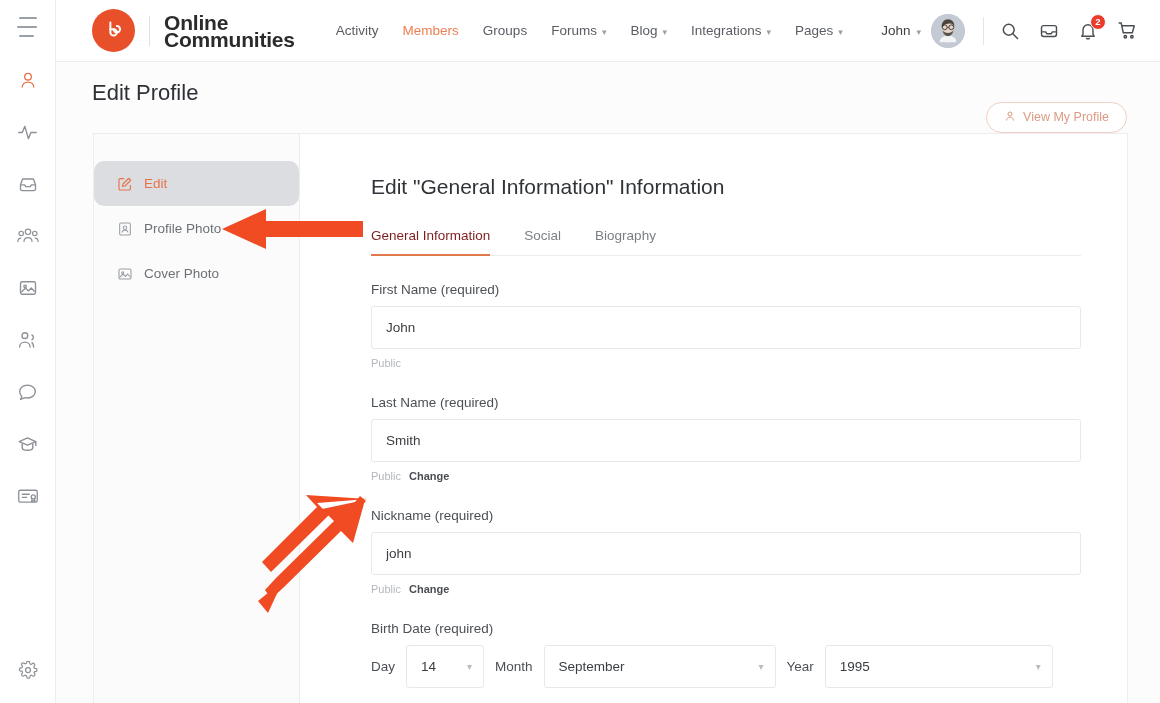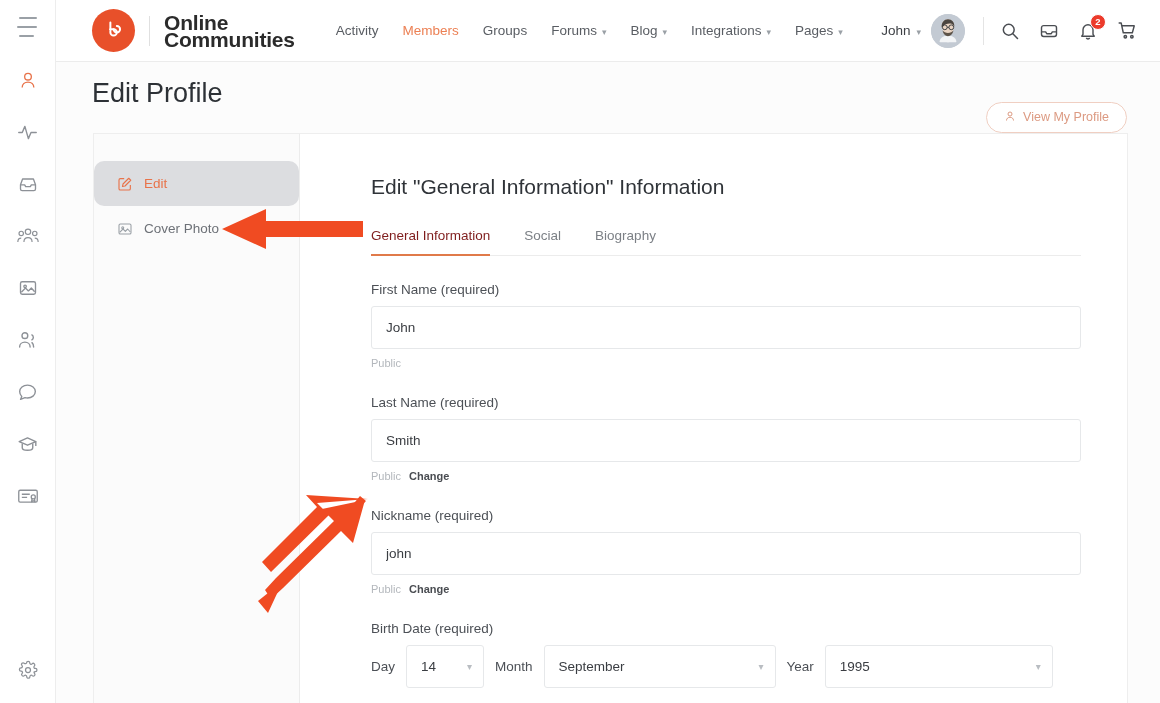--- a/index.html
+++ b/index.html
@@ -73,21 +73,21 @@
     border-radius:8px; background:#ec3b2b; color:#fff; font-size:9.5px;
     font-weight:bold; display:flex; align-items:center; justify-content:center;
     padding:0 3px; border:1.5px solid #fff;
   }
 
   
   .titlebar {
     position:absolute; left:56px; top:62px; width:1104px; height:62px;
     display:flex; align-items:center;
   }
-  .page-title { margin-left:36px; font-size:27px; color:#2d3136; font-weight:normal; }
+  .page-title { margin-left:36px; font-size:22px; color:#2d3136; font-weight:normal; }
   .view-profile {
     margin-left:auto; margin-right:33px;
     border:1px solid #f0cfc2; border-radius:19px; height:31px;
     padding:0 17px; display:flex; align-items:center; gap:7px;
     color:#dc9a82; font-size:12.5px; background:#fff; cursor:pointer;margin-top:48px;
   }
 
   
   .card {
     position:absolute; left:93px; top:133px; width:1035px; height:570px;
@@ -330,20 +330,30 @@
 
     <div class="side-nav">
       <div class="side-item active">
         <span class="s-ico">
           <svg width="16" height="16" viewBox="0 0 24 24" fill="none" stroke="currentColor" stroke-width="1.7" stroke-linejoin="round">
             <path d="M20 13.5V19a2 2 0 0 1-2 2H5a2 2 0 0 1-2-2V6a2 2 0 0 1 2-2h5.8"></path>
             <path d="M17.6 3.4l3 3L12 15l-3.8.8L9 12z"></path>
           </svg>
         </span>
         <span>Edit</span>
+      </div>
+      <div class="side-item">
+        <span class="s-ico">
+          <svg width="16" height="16" viewBox="0 0 24 24" fill="none" stroke="currentColor" stroke-width="1.6" stroke-linejoin="round">
+            <rect x="4" y="3" width="16" height="18" rx="2"></rect>
+            <circle cx="12" cy="10" r="2.6"></circle>
+            <path d="M7.6 17.4c0-2.2 2-3.6 4.4-3.6s4.4 1.4 4.4 3.6"></path>
+          </svg>
+        </span>
+        <span>Profile Photo</span>
       </div>
       <div class="side-item">
         <span class="s-ico">
           <svg width="16" height="16" viewBox="0 0 24 24" fill="none" stroke="currentColor" stroke-width="1.6" stroke-linejoin="round">
             <rect x="3" y="4.5" width="18" height="15" rx="2"></rect>
             <circle cx="8.6" cy="10" r="1.5"></circle>
             <path d="M4 17l5-5 3.5 3.5L16 12l4 4.5"></path>
           </svg>
         </span>
         <span>Cover Photo</span>

